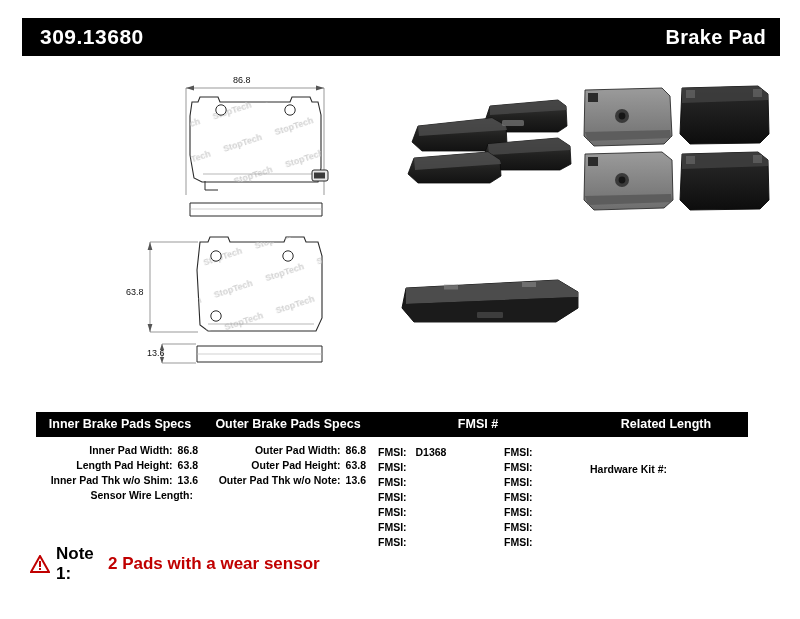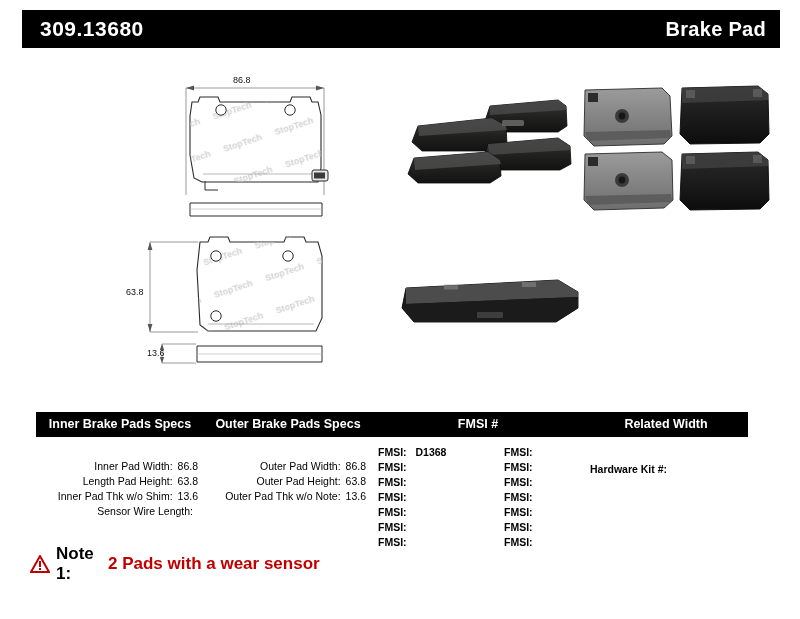--- a/index.html
+++ b/index.html
@@ -13,21 +13,21 @@
     font-family: "Liberation Sans", sans-serif;
     color: #000000;
     position: relative;
     overflow: hidden;
   }
 
   
   .header {
     position: absolute;
     left: 22px;
-    top: 10px;
+    top: 18px;
     width: 758px;
     height: 38px;
     background: #000000;
     display: flex;
     align-items: center;
     justify-content: space-between;
     box-sizing: border-box;
     padding: 0 14px 0 18px;
   }
   .header .part-number {
@@ -79,23 +79,23 @@
   .thead {
     background: #000000;
     color: #ffffff;
     font-size: 12.5px;
     font-weight: bold;
     text-align: center;
     padding: 5px 0 6px 0;
     white-space: nowrap;
   }
   .tbody {
-    padding-top: 21px;
+    padding-top: 5px;
     font-size: 10.5px;
-    font-weight: normal;
+    font-weight: bold;
   }
   .spec-row {
     display: flex;
     justify-content: flex-end;
     padding: 1.5px 6px 1.5px 0;
     white-space: nowrap;
   }
   .spec-row .lbl { }
   .spec-row .val { padding-left: 5px; }
 
@@ -397,21 +397,21 @@
         </div>
         <div class="fmsi-row">
           <span>FMSI:</span>
           <span class="val"></span>
         </div>
       </div>
     </div>
   </div>
 
   <div class="tcol c4">
-    <div class="thead">Related Width</div>
+    <div class="thead">Related Length</div>
     <div class="related-body">
       <div class="fmsi-row">
         <span>Hardware Kit #:</span>
         <span class="val"></span>
       </div>
     </div>
   </div>
 </div>
 
 <div class="notes">

